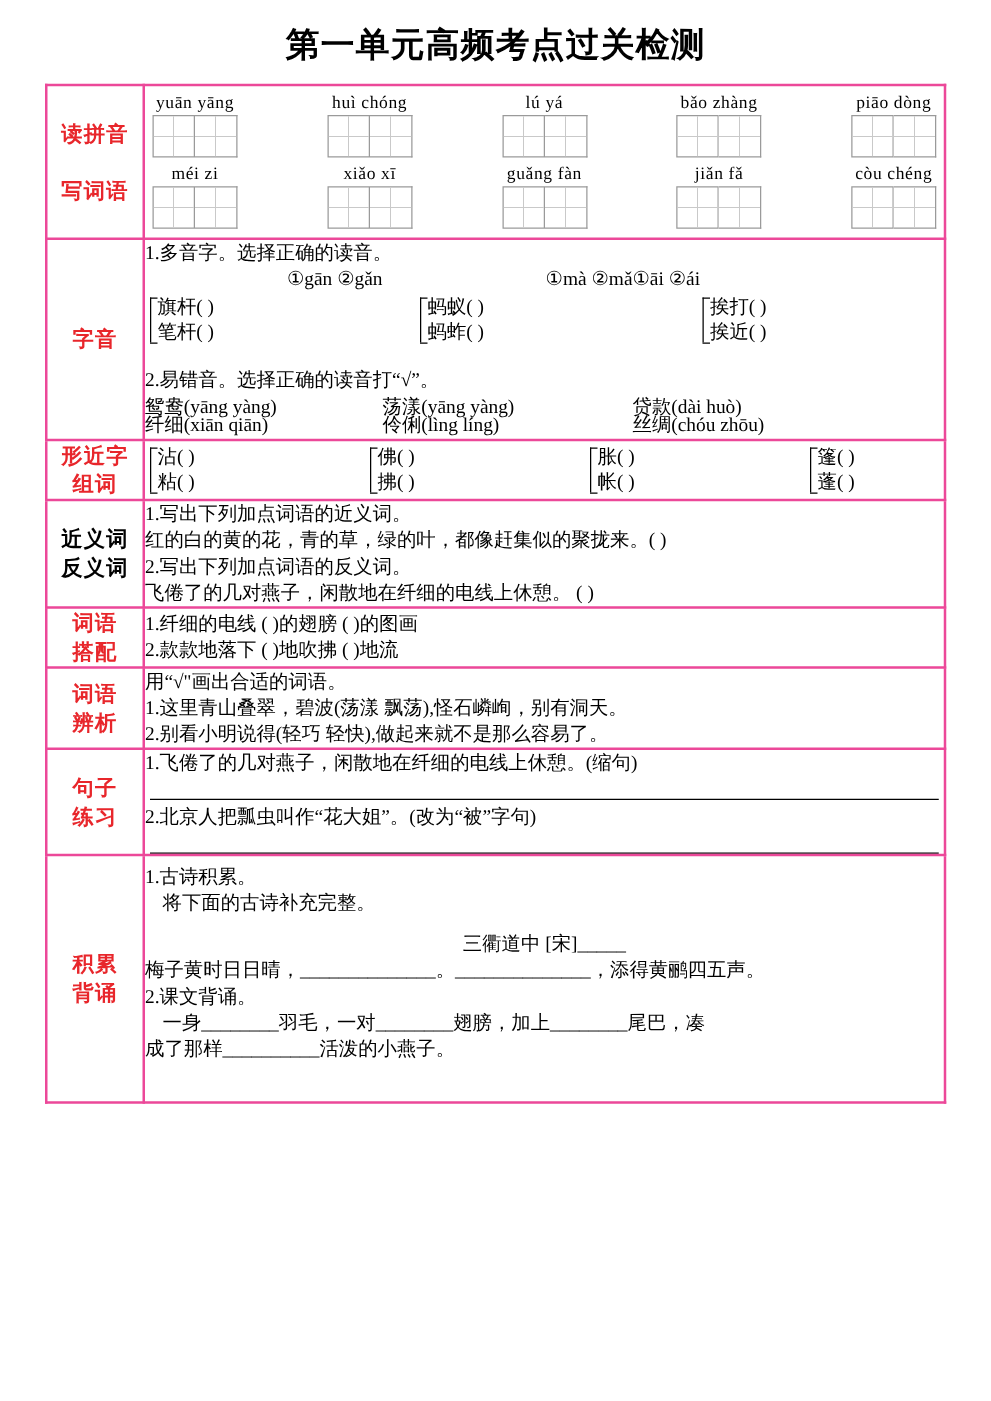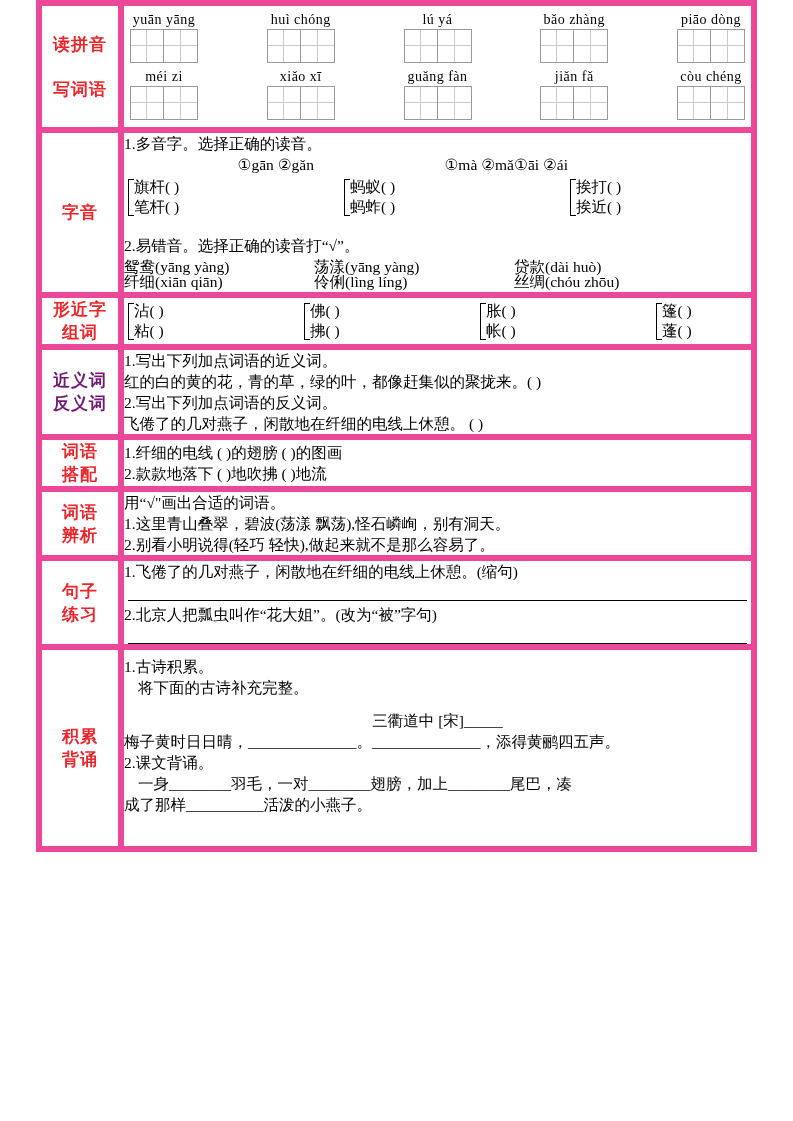--- a/index.html
+++ b/index.html
@@ -18,35 +18,35 @@
     letter-spacing:1px;
     padding-top:18px;
     padding-bottom:13px;
   }
   table.sheet{
     width:721px;
     border-collapse:collapse;
     table-layout:fixed;
   }
   table.sheet td{
-    border:6px solid #ec4899;
+    border:2px solid #ec4899;
     vertical-align:middle;
     padding:0;
   }
   td.label{
     width:76px;
     text-align:center;
     color:#e8262b;
     font-size:17px;
     line-height:23px;
     font-weight:bold;
     letter-spacing:1px;
     padding:2px 0;
   }
-  td.label.blue{color:#701a75;}
+  td.label.blue{color:#000000;}
   td.body{
     padding:4px 6px 5px 8px;
     font-size:15.5px;
     line-height:21px;
   }
   .row-line{white-space:nowrap;text-align:right;}
   .pygroup{display:inline-block;vertical-align:top;text-align:center;}
   .pytext{font-size:14px;line-height:18px;font-family:"Liberation Serif",serif;letter-spacing:0.5px;white-space:nowrap;}
   .grid{display:flex;}
   .cell{
@@ -79,20 +79,21 @@
     content:"";position:absolute;left:4px;top:2px;width:6px;height:1px;background:#000;
     box-shadow:0 36px 0 0 #000;
   }
   .pairs{display:inline-block;vertical-align:middle;font-size:15.5px;line-height:20px;}
 </style>
 </head>
 <body>
 
 <div class="page">
 
+  <div class="title">第一单元高频考点过关检测</div>
 
   <table class="sheet">
 
     <tbody>
         <tr>
       <td class="label">
         <div>读拼音</div>
         <div style="height:22px"></div>
         <div>写词语</div>
       </td>

